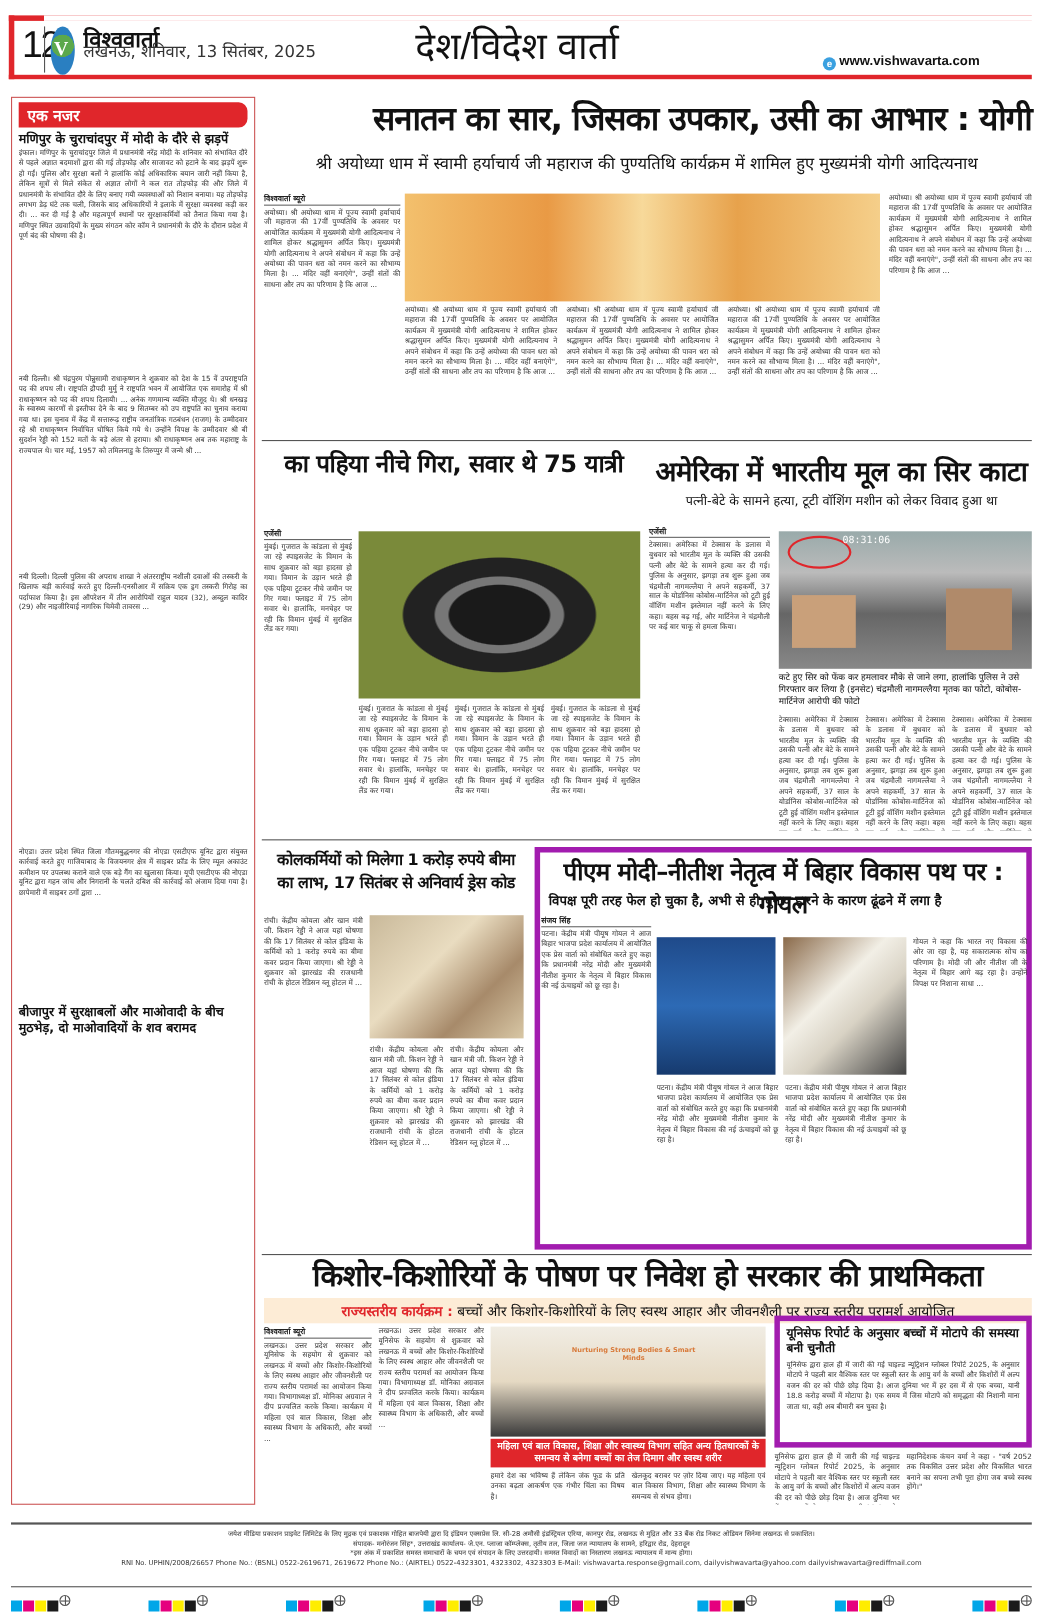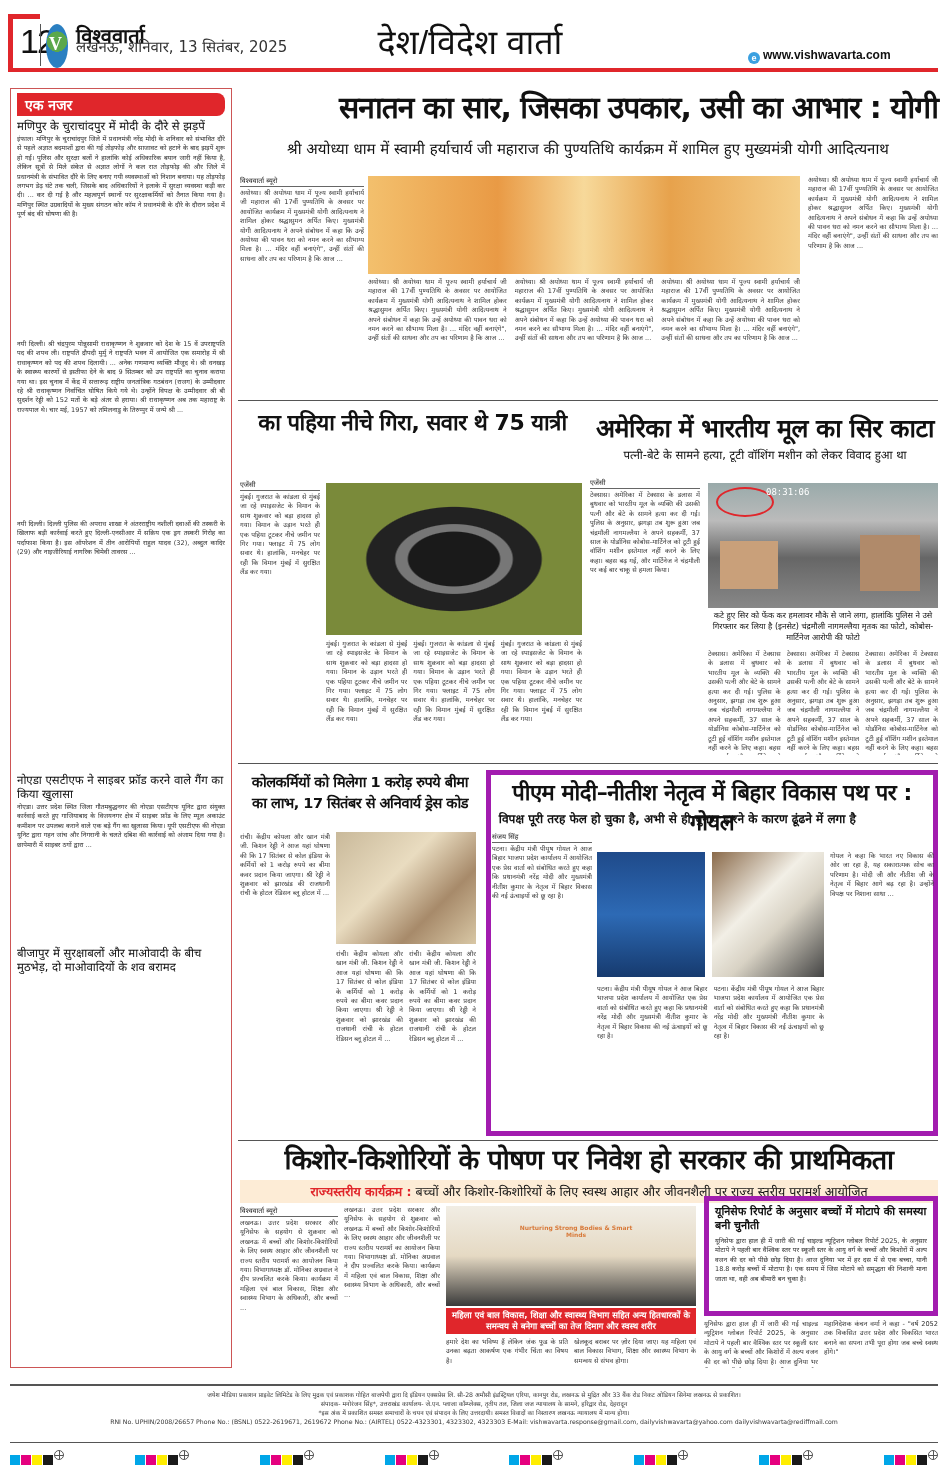--- a/index.html
+++ b/index.html
@@ -13,29 +13,29 @@
   .logo{left:46px;top:24px;width:22px;height:44px;border-radius:50%;background:radial-gradient(circle at 50% 40%,#5ba84c 0 35%,#2a7fc1 36% 100%)}
   .logo span{position:absolute;left:3px;top:10px;font-family:"Liberation Serif",serif;font-weight:bold;color:#fff;font-size:18px}
   .brand{left:76px;top:22px;font-size:20px;font-weight:bold;color:#111}
   .dateline{left:76px;top:36px;font-size:15px;color:#333}
   .section-title{left:300px;top:18px;width:340px;text-align:center;font-size:34px;color:#111;font-family:"Liberation Sans",sans-serif}
   .web{left:748px;top:48px;font-size:12px;color:#111;font-family:"Liberation Sans",sans-serif;font-weight:bold}
   .web i{display:inline-block;width:12px;height:12px;border-radius:50%;background:#3aa0e0;margin-right:3px;vertical-align:-2px;font-style:normal;color:#fff;font-size:9px;text-align:center;line-height:12px}
   
   .leftcol{left:10px;top:88px;width:222px;height:1280px;border:1px solid #c55;padding:4px 6px}
   .tag{background:#e0262b;color:#fff;font-weight:bold;font-size:14px;padding:2px 8px;border-radius:0 8px 8px 0;margin-bottom:2px}
-  .lhead{font-weight:normal;font-size:11.5px;color:#111;line-height:14px;margin:3px 0 2px}
+  .lhead{font-weight:bold;font-size:11.5px;color:#111;line-height:14px;margin:3px 0 2px}
   .txt{font-size:6.5px;line-height:9.4px;color:#333;text-align:justify}
   .hd1{left:238px;top:86px;width:700px;text-align:right;font-size:30px;font-weight:bold;color:#111;letter-spacing:-1px}
   .hd2{left:238px;top:138px;width:700px;text-align:center;font-size:15px;color:#111}
-  .byline{font-size:7px;font-weight:normal;border-bottom:1px solid #666;padding-bottom:1px;margin-bottom:2px}
+  .byline{font-size:7px;font-weight:bold;border-bottom:1px solid #666;padding-bottom:1px;margin-bottom:2px}
   .col{font-size:6.6px;line-height:9.4px;color:#333;text-align:justify;overflow:hidden}
   .photo{background:linear-gradient(135deg,#e8b35a,#d97a3a 40%,#f2d2a0 60%,#c04f2b)}
   .hd-mid{font-weight:bold;color:#111;text-align:center;letter-spacing:-.5px}
-  .cap{font-size:8px;text-align:center;line-height:11px;color:#111}
+  .cap{font-size:8px;text-align:left;line-height:11px;color:#111}
   .box{border:5px solid #a21caf}
   .hrule{height:2px;background:#555}
   .redbar{background:#e0262b;color:#fff;text-align:center;font-size:8.5px;font-weight:bold;line-height:11px;padding:2px}
   .cmyk{display:inline-block;width:10px;height:10px;margin-right:1px}
   .reg{display:inline-block;width:10px;height:10px;border:1px solid #555;border-radius:50%;position:relative;vertical-align:top}
   .reg:before{content:"";position:absolute;left:4px;top:0;width:1px;height:8px;background:#555}
   .reg:after{content:"";position:absolute;top:4px;left:0;height:1px;width:8px;background:#555}
 </style>
 </head>
 <body>
@@ -51,21 +51,20 @@
 <div class="abs dateline">लखनऊ, शनिवार, 13 सितंबर, 2025</div>
 <div class="abs section-title">देश/विदेश वार्ता</div>
 <div class="abs web"><i>e</i><span>www.vishwavarta.com</span></div>
 
 <div class="abs leftcol">
   <div class="tag">एक नजर</div>
   <div class="lhead">मणिपुर के चुराचांदपुर में मोदी के दौरे से झड़पें</div>
   <div class="txt" style="height:205px;overflow:hidden">इंफाल। मणिपुर के चुराचांदपुर जिले में प्रधानमंत्री नरेंद्र मोदी के शनिवार को संभावित दौरे से पहले अज्ञात बदमाशों द्वारा की गई तोड़फोड़ और साजावट को हटाने के बाद झड़पें शुरू हो गईं। पुलिस और सुरक्षा बलों ने हालांकि कोई अधिकारिक बयान जारी नहीं किया है, लेकिन सूत्रों से मिले संकेत से अज्ञात लोगों ने कल रात तोड़फोड़ की और जिले में प्रधानमंत्री के संभावित दौरे के लिए बनाए गयी व्यवस्थाओं को निशान बनाया। यह तोड़फोड़ लगभग डेढ़ घंटे तक चली, जिसके बाद अधिकारियों ने इलाके में सुरक्षा व्यवस्था कड़ी कर दी। ... कर दी गई है और महत्वपूर्ण स्थानों पर सुरक्षाकर्मियों को तैनात किया गया है। मणिपुर स्थित उग्रवादियों के मुख्य संगठन कोर कॉम ने प्रधानमंत्री के दौरे के दौरान प्रदेश में पूर्ण बंद की घोषणा की है।</div>
   <div class="txt" style="height:180px;overflow:hidden">नयी दिल्ली। श्री चंद्रपुरम पोन्नुसामी राधाकृष्णन ने शुक्रवार को देश के 15 वें उपराष्ट्रपति पद की शपथ ली। राष्ट्रपति द्रौपदी मुर्मु ने राष्ट्रपति भवन में आयोजित एक समारोह में श्री राधाकृष्णन को पद की शपथ दिलायी। ... अनेक गणमान्य व्यक्ति मौजूद थे। श्री धनखड़ के स्वास्थ्य कारणों से इस्तीफा देने के बाद 9 सितम्बर को उप राष्ट्रपति का चुनाव कराया गया था। इस चुनाव में केंद्र में सत्तारूढ़ राष्ट्रीय जनतांत्रिक गठबंधन (राजग) के उम्मीदवार रहे श्री राधाकृष्णन निर्वाचित घोषित किये गये थे। उन्होंने विपक्ष के उम्मीदवार श्री बी सुदर्शन रेड्डी को 152 मतों के बड़े अंतर से हराया। श्री राधाकृष्णन अब तक महाराष्ट्र के राज्यपाल थे। चार मई, 1957 को तमिलनाडु के तिरुप्पुर में जन्मे श्री ...</div>
   <div class="txt" style="height:250px;overflow:hidden">नयी दिल्ली। दिल्ली पुलिस की अपराध शाखा ने अंतरराष्ट्रीय नशीली दवाओं की तस्करी के खिलाफ बड़ी कार्रवाई करते हुए दिल्ली-एनसीआर में सक्रिय एक ड्रग तस्करी गिरोह का पर्दाफाश किया है। इस ऑपरेशन में तीन आरोपियों राहुल यादव (32), अब्दुल कादिर (29) और नाइजीरियाई नागरिक चिमेवी तावरस ...</div>
-  <div class="lhead">नोएडा एसटीएफ ने साइबर फ्रॉड करने वाले गैंग का किया खुलासा</div>
   <div class="txt" style="height:140px;overflow:hidden">नोएडा। उत्तर प्रदेश स्थित जिला गौतमबुद्धनगर की नोएडा एसटीएफ यूनिट द्वारा संयुक्त कार्रवाई करते हुए गाजियाबाद के विजयनगर क्षेत्र में साइबर फ्रॉड के लिए म्यूल अकाउंट कमीशन पर उपलब्ध कराने वाले एक बड़े गैंग का खुलासा किया। यूपी एसटीएफ की नोएडा यूनिट द्वारा गहन जांच और निगरानी के चलते दबिश की कार्रवाई को अंजाम दिया गया है। छापेमारी में साइबर ठगों द्वारा ...</div>
   <div class="lhead">बीजापुर में सुरक्षाबलों और माओवादी के बीच मुठभेड़, दो माओवादियों के शव बरामद</div>
 </div>
 
 <div class="abs hd1">सनातन का सार, जिसका उपकार, उसी का आभार : योगी</div>
 <div class="abs hd2">श्री अयोध्या धाम में स्वामी हर्याचार्य जी महाराज की पुण्यतिथि कार्यक्रम में शामिल हुए मुख्यमंत्री योगी आदित्यनाथ</div>
 <div class="abs" style="left:240px;top:176px;width:124px">
   <div class="byline">विश्ववार्ता ब्यूरो</div>
   <div class="col" style="height:215px">अयोध्या। श्री अयोध्या धाम में पूज्य स्वामी हर्याचार्य जी महाराज की 17वीं पुण्यतिथि के अवसर पर आयोजित कार्यक्रम में मुख्यमंत्री योगी आदित्यनाथ ने शामिल होकर श्रद्धासुमन अर्पित किए। मुख्यमंत्री योगी आदित्यनाथ ने अपने संबोधन में कहा कि उन्हें अयोध्या की पावन धरा को नमन करने का सौभाग्य मिला है। ... मंदिर वहीं बनाएंगे", उन्हीं संतों की साधना और तप का परिणाम है कि आज ...</div>
 </div>

